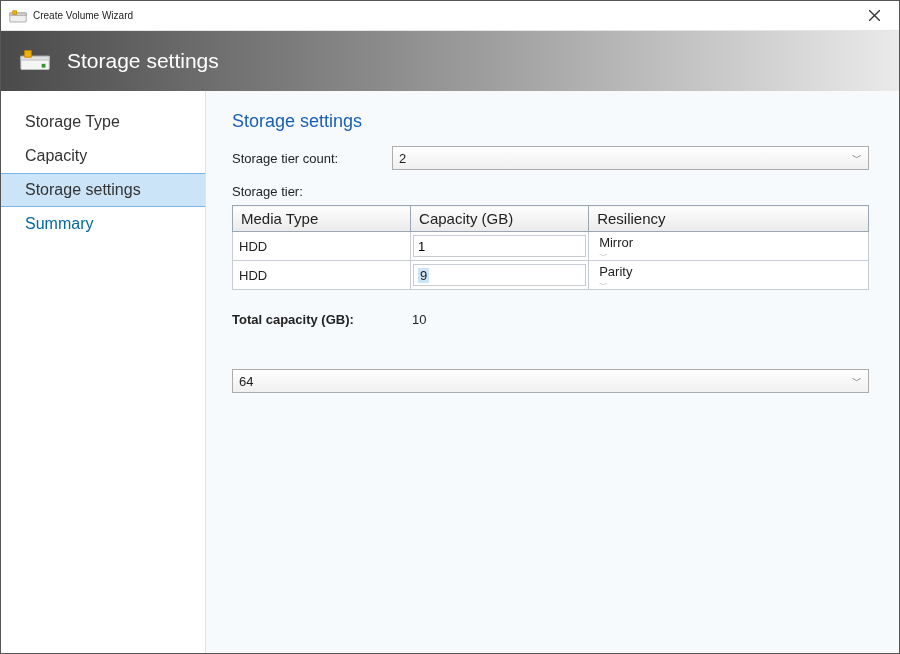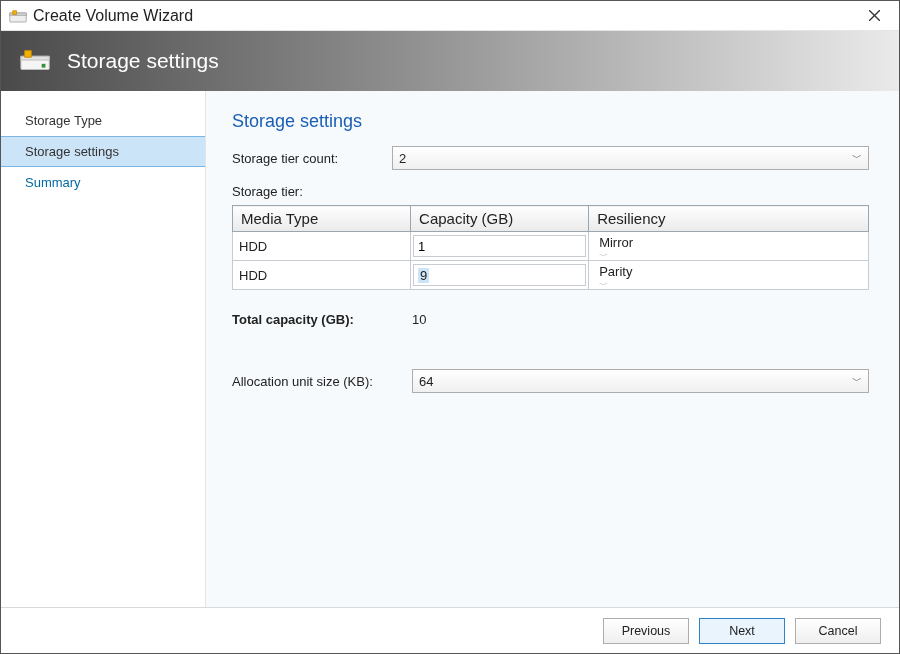--- a/index.html
+++ b/index.html
@@ -16,21 +16,21 @@
     position: relative;
   }
   
   .titlebar {
     height: 30px; display: flex; align-items: center;
     padding: 0 4px 0 8px;
     background: #fff;
     border-bottom: 1px solid #e5e5e5;
   }
   .titlebar .app-icon { width:18px; height:18px; margin-right:6px; flex:0 0 auto; }
-  .titlebar .title { flex: 1; font-size: 16px; }
+  .titlebar .title { flex: 1; font-size: 10px; }
   .titlebar .close {
     width: 42px; height: 30px;
     display:flex; align-items:center; justify-content:center;
     font-size: 15px; color:#333;
   }
 
   
   .header {
     height: 60px;
     background: linear-gradient(to right, #4a4a4a 0%, #8f8f8f 45%, #c9c9c9 80%, #eaeaea 100%);
@@ -46,21 +46,21 @@
     flex: 1; display:flex; min-height:0;
     background: #fcfcfc;
   }
   .sidebar {
     width: 205px; border-right:1px solid #e4e4e4;
     padding-top: 14px;
     background:#fff;
   }
   .sidebar .nav-item {
     padding: 8px 20px 8px 24px;
-    font-size: 13px; color:#333;
+    font-size: 16px; color:#333;
     cursor: default;
   }
   .sidebar .nav-item.selected {
     background:#cce4f7;
     border:1px solid #7ab5e3;
     border-left:none; border-right:none;
     padding-top:7px; padding-bottom:7px;
   }
   .sidebar .nav-item.dim { color:#0369a1; }
 
@@ -175,20 +175,21 @@
         <polygon points="6,2 13,2 13,9 6,9" fill="#f2b200" stroke="#c98800"></polygon>
       </svg>
     </span>
     <span class="hdr-title">Storage settings</span>
   </div>
 
   <div class="body-split">
 
     <div class="sidebar">
       <div class="nav-item">Storage Type</div>
+      <div class="nav-item">Capacity</div>
       <div class="nav-item selected">Storage settings</div>
       <div class="nav-item dim">Summary</div>
     </div>
 
     <div class="main">
 
       <div class="section-title">Storage settings</div>
 
       <div class="form-row">
         <div class="lbl">Storage tier count:</div>
@@ -239,30 +240,24 @@
       </table>
 
       <div class="total-row">
         <div class="lbl">Total capacity (GB):</div>
         <div>10</div>
       </div>
 
       <div class="section2">
 
         <div class="form-row">
-          <div class="lbl" style="width:180px">Allocation unit size (KB):</div>
           <div class="combo">
             <span>64</span>
             <span class="chev">﹀</span>
           </div>
         </div>
       </div>
 
     </div>
   </div>
 
-  <div class="footer">
-    <div class="btn">Previous</div>
-    <div class="btn primary">Next</div>
-    <div class="btn">Cancel</div>
-  </div>
 
 </div>
 
 </body></html>

